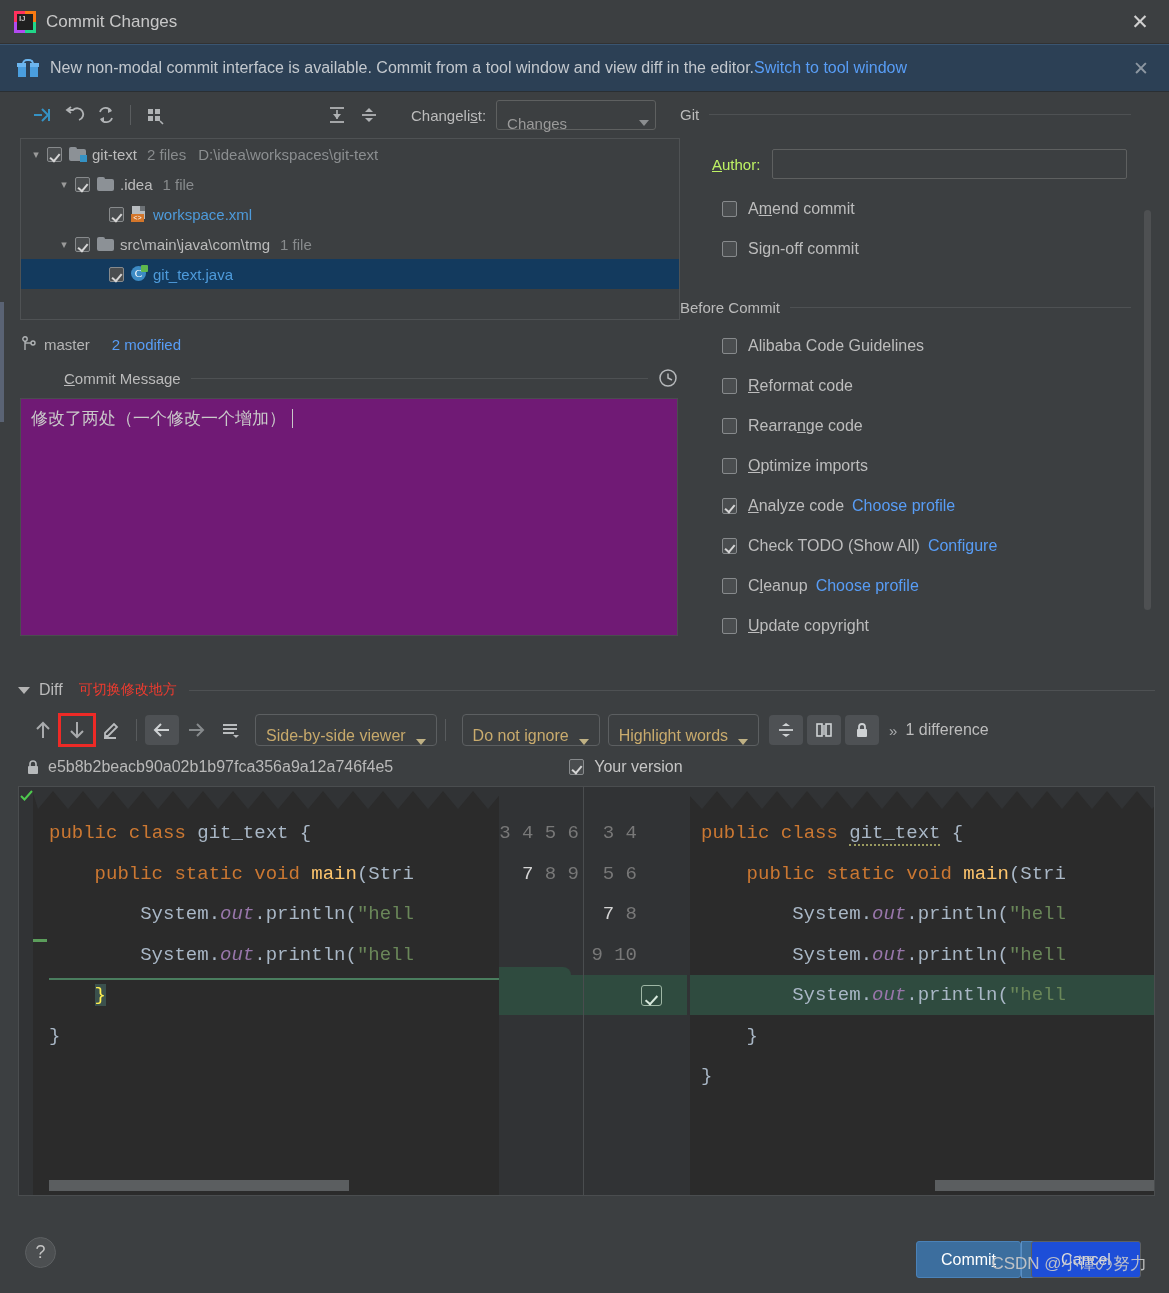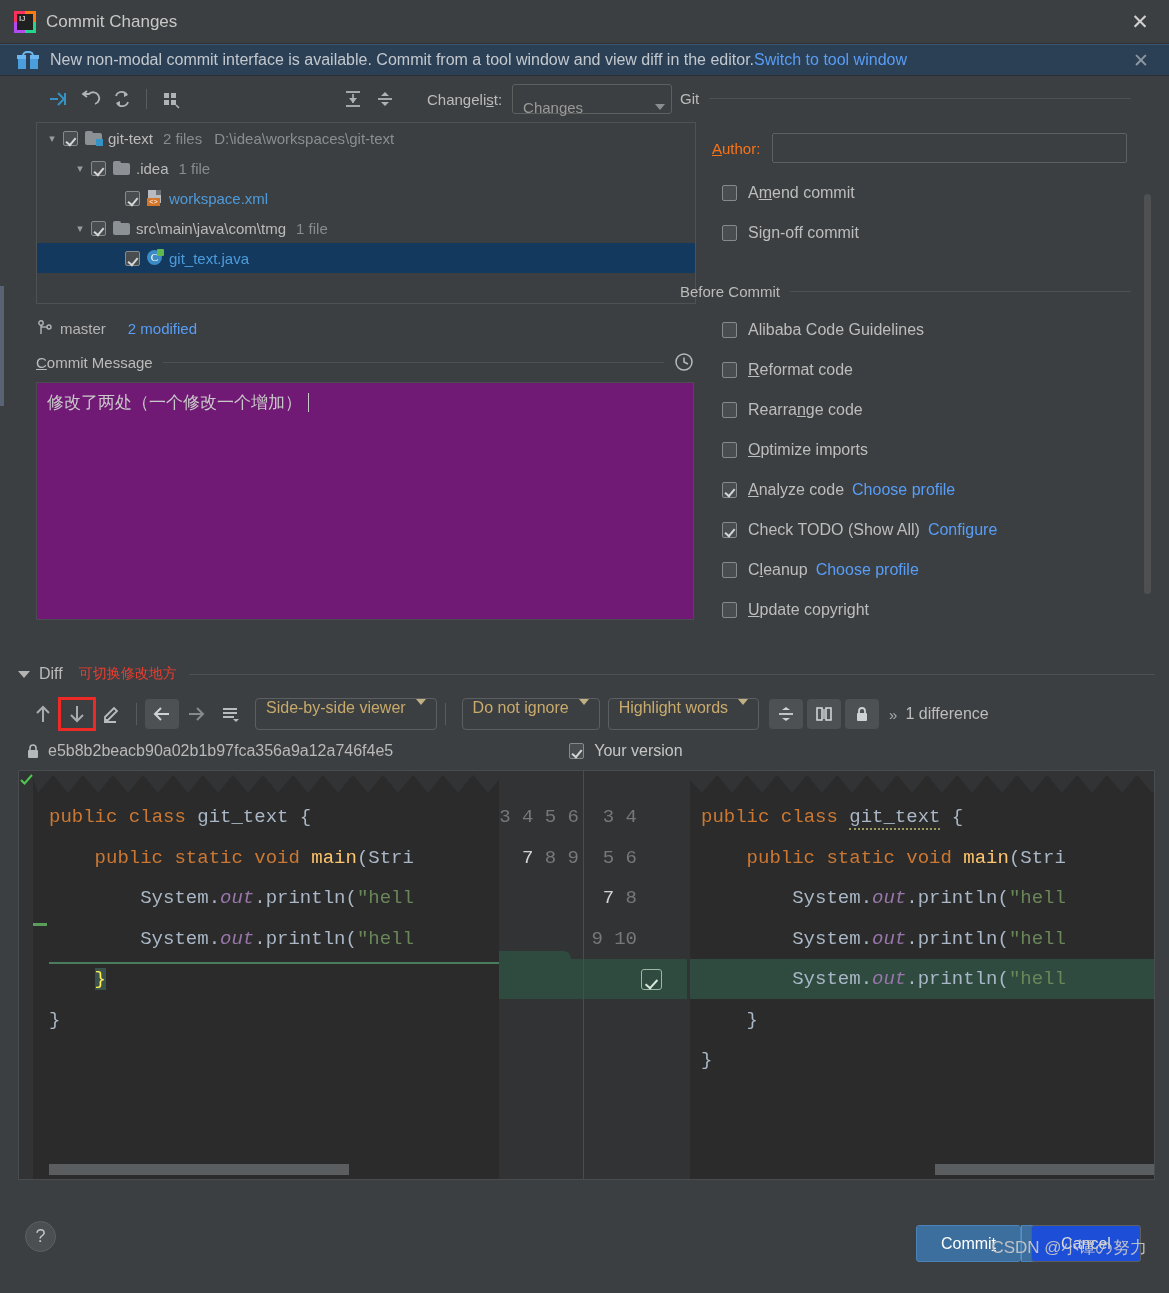--- a/index.html
+++ b/index.html
@@ -38,41 +38,41 @@
   }
   .win-title { font-size: 17px; color: #c8c8c8; }
   .titlebar .close {
     margin-left: auto; width: 34px; height: 30px;
     display: flex; align-items: center; justify-content: center;
     color: #d0d0d0; font-size: 21px; cursor: pointer;
   }
 
   
   .notif {
-    height: 32px; background: #2c4055;
+    height: 48px; background: #2c4055;
     border-top: 1px solid #3a5571; border-bottom: 1px solid #2a2f33;
     display: flex; align-items: center; padding: 0 12px 0 18px;
     font-size: 16px; color: #c3c8ce;
   }
   .gift-icon { width: 20px; height: 18px; position: relative; margin-right: 12px; flex: 0 0 20px; }
   .gift-icon .box { position: absolute; left: 0; bottom: 0; width: 20px; height: 12px; background: #4a9ede; }
   .gift-icon .lid { position: absolute; left: -1px; top: 4px; width: 22px; height: 4px; background: #6cb6ef; }
   .gift-icon .rib { position: absolute; left: 8px; bottom: 0; width: 4px; height: 16px; background: #2c4055; }
   .gift-icon .bow {
     position: absolute; left: 4px; top: 0px; width: 12px; height: 5px;
     border: 2px solid #6cb6ef; border-bottom: none; border-radius: 6px 6px 0 0;
   }
   .notif-link { color: #589df6; cursor: pointer; }
   .notif .nclose { margin-left: auto; color: #8d97a2; font-size: 19px; cursor: pointer; padding: 0 8px; }
 
   
   .main { position: relative; height: 1201px; }
 
   
-  .leftcol { position: absolute; left: 16px; top: 0; width: 690px; }
+  .leftcol { position: absolute; left: 0; top: 0; width: 690px; }
 
   .toolbar {
     height: 46px; display: flex; align-items: center; padding-left: 26px; gap: 0px;
   }
   .tbtn {
     width: 32px; height: 30px; display: flex; align-items: center; justify-content: center;
     cursor: pointer; position: relative;
   }
   .tbtn svg { display: block; }
   .tsep { width: 1px; height: 20px; background: #5a5d5f; margin: 0 8px; }
@@ -126,39 +126,39 @@
 
   
   .branchrow { display: flex; align-items: center; padding: 12px 0 0 22px; height: 36px; }
   .branch-ico { width: 14px; height: 16px; margin-right: 8px; position: relative; flex: 0 0 14px; }
   .branch-ico svg { display: block; }
   .branch-name { color: #b5b5b5; }
   .modified { color: #589df6; margin-left: 22px; cursor: pointer; }
 
   
   .cm-head { display: flex; align-items: center; padding: 12px 12px 0 20px; }
-  .cm-title { font-size: 15px; color: #bbbbbb; white-space: nowrap; }
+  .cm-title { font-size: 15px; color: #bbbbbb; white-space: nowrap; margin-left: 44px; }
   .cm-title u { text-decoration: underline; }
   .cm-rule { flex: 1; height: 1px; background: #4e5153; margin: 0 10px; }
   .clock-ico { width: 20px; height: 20px; flex: 0 0 20px; cursor: pointer; }
   .cm-box {
     margin: 10px 12px 0 20px; height: 238px; background: #701a75;
     border: 1px solid #4a4d4f; padding: 8px 10px; overflow: hidden; position: relative;
   }
   .cm-text { font-size: 17px; color: #c9c9c9; position: relative; }
   .caretbar { display: inline-block; width: 1px; height: 19px; background: #c8c8c8;
               vertical-align: -4px; margin-left: 6px; }
 
   
   .rightcol { position: absolute; left: 674px; top: 0; width: 479px; }
   .sect-head { display: flex; align-items: center; padding: 14px 22px 0 6px; }
   .sect-title { font-size: 15px; color: #bbbbbb; white-space: nowrap; }
   .sect-rule { flex: 1; height: 1px; background: #4e5153; margin-left: 10px; }
   .author-row { display: flex; align-items: center; padding: 26px 26px 0 38px; }
-  .author-label { font-size: 15px; color: #f97316; white-space: nowrap; }
+  .author-label { font-size: 15px; color: #bef264; white-space: nowrap; }
   .author-label u { text-decoration: underline; }
   .author-input {
     flex: 1; height: 30px; margin-left: 12px;
     background: #3c3f41; border: 1px solid #5e6060; border-radius: 2px;
     color: #c8c8c8; font-family: "Liberation Sans", sans-serif; font-size: 15px;
     padding: 0 6px; outline: none;
   }
   .ck-row { display: flex; align-items: center; padding: 0 0 0 48px; height: 40px; cursor: pointer; }
   .ck-row .cbx { margin-right: 11px; width: 16px; height: 16px; }
   .ck-label { font-size: 16px; color: #bdbdbd; white-space: nowrap; }
@@ -176,21 +176,21 @@
   .annot { color: #ef3b2f; font-size: 14px; margin-left: 16px; white-space: nowrap; }
   .diff-rule { flex: 1; height: 1px; background: #4e5153; margin-left: 12px; }
 
   .diff-toolbar { display: flex; align-items: center; height: 44px; padding-left: 26px; gap: 0; }
   .dbtn { width: 34px; height: 30px; display: flex; align-items: center; justify-content: center; cursor: pointer; }
   .dbtn.boxed { background: #4e5154; border-radius: 4px; }
   .dbtn.redmark { outline: 3px solid #ee2a26; outline-offset: -1px; }
   .dsep { width: 1px; height: 22px; background: #585b5d; margin: 0 8px; }
   .dcombo {
     height: 32px; border: 1px solid #5c5f61; border-radius: 4px; background: #3c3f41;
-    display: flex; align-items: flex-start; padding: 0 10px; margin-left: 8px;
+    display: flex; align-items: flex-end; padding: 0 10px; margin-left: 8px;
     font-size: 16px; color: #c7a96b; cursor: pointer; white-space: nowrap;
   }
   .dcombo .caret { margin-left: 10px; border-top-color: #bfb184; }
   .dcombo.plain { color: #c9ab6d; }
   .chev2 { color: #a9abad; font-size: 15px; margin: 0 8px 0 10px; }
   .diffcount { font-size: 16px; color: #bdbdbd; white-space: nowrap; }
 
   .ver-row { display: flex; align-items: center; height: 30px; padding-left: 26px; }
   .lock-ico { width: 14px; height: 16px; margin-right: 8px; flex: 0 0 14px; }
   .hash { font-family: "Liberation Sans", sans-serif; font-size: 16px; color: #b9b9b9; }

